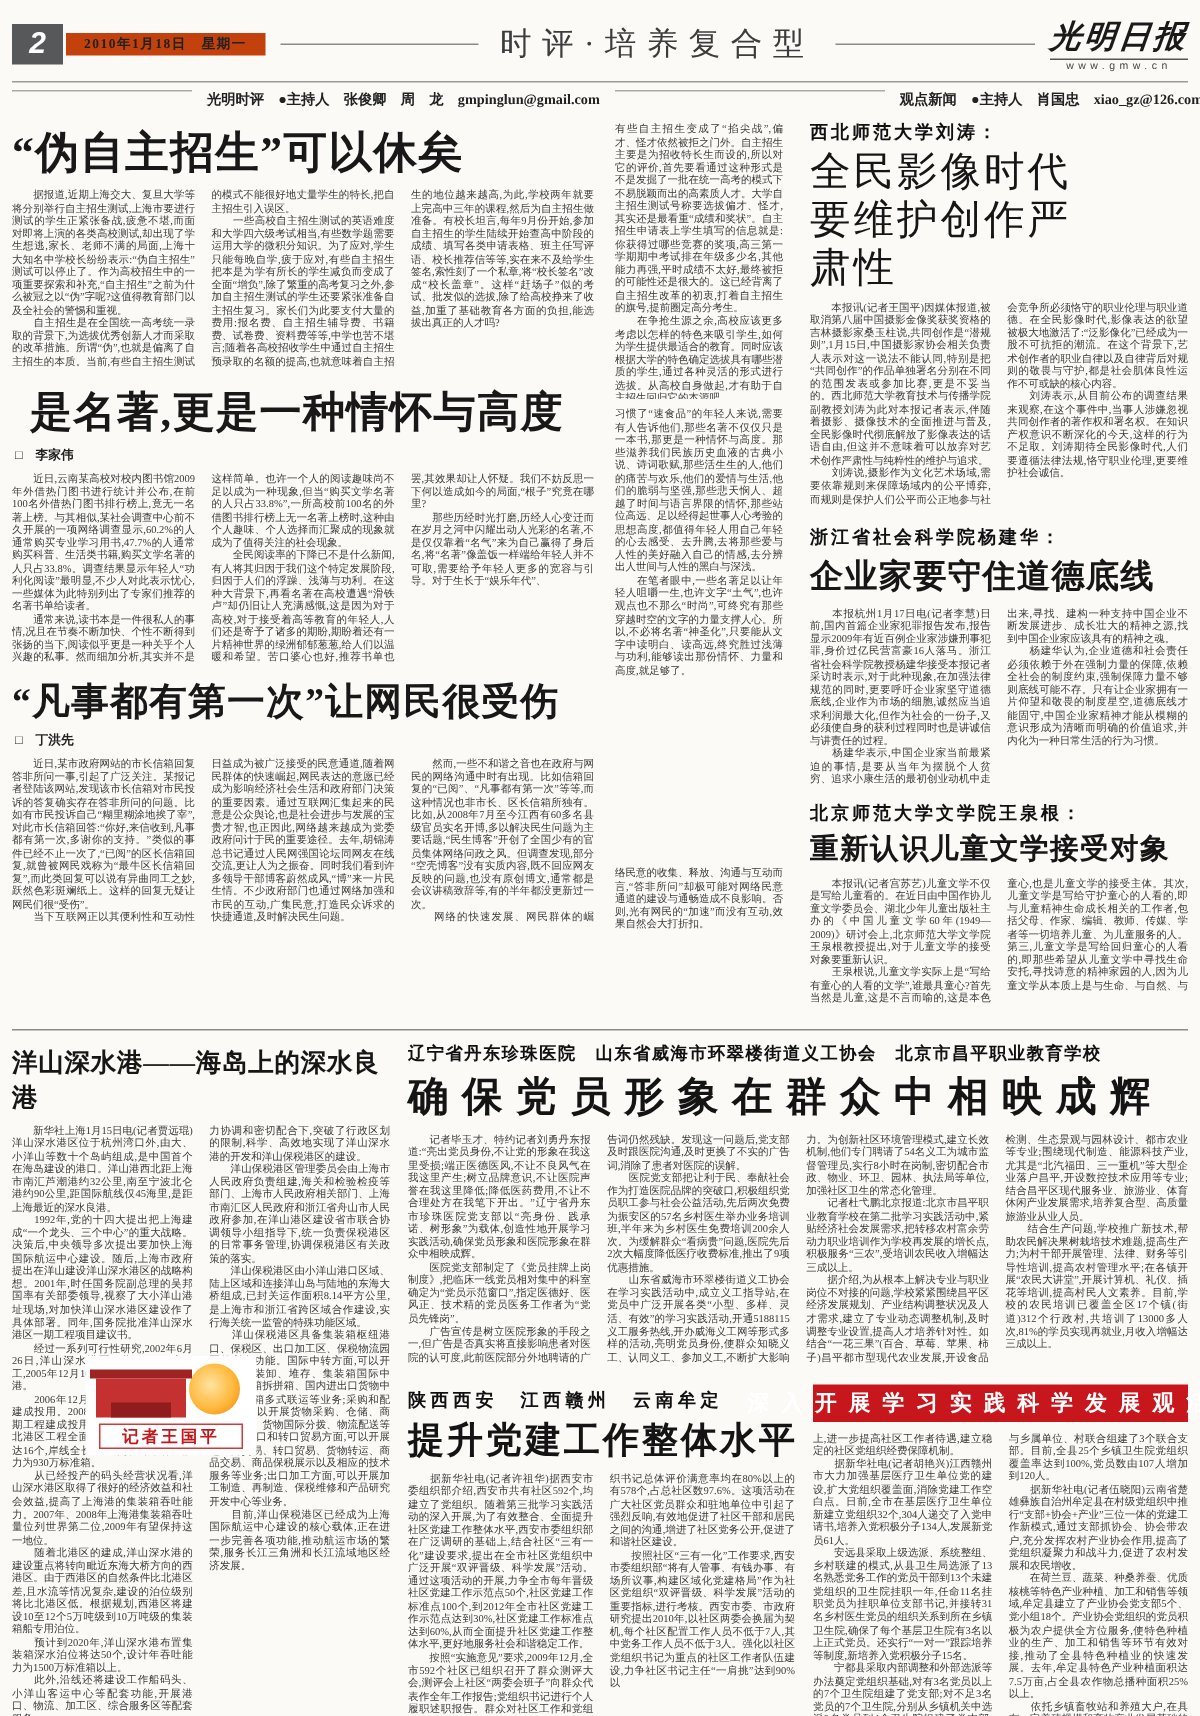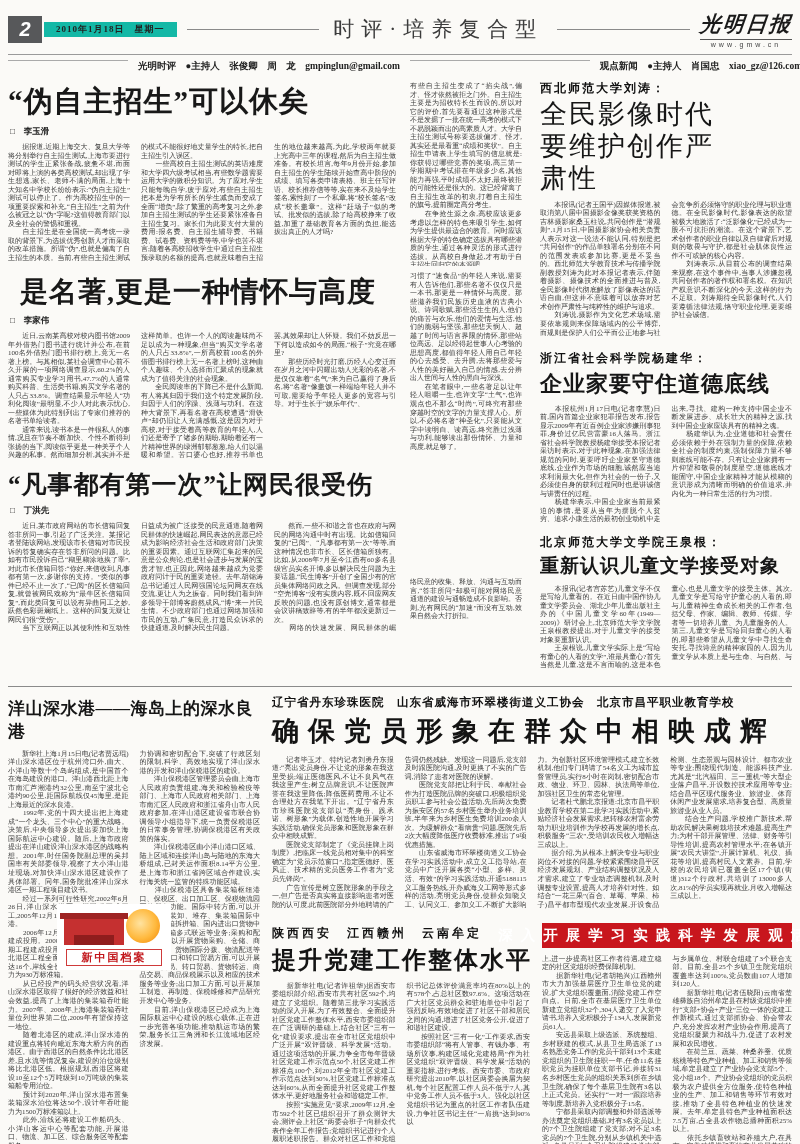--- a/index.html
+++ b/index.html
@@ -4,21 +4,21 @@
 <style>
   html,body{margin:0;padding:0;background:#e8e6e2;}
   .page{position:relative;width:800px;height:1144px;margin:0 auto;background:#fbfaf7;
         font-family:"Liberation Serif",serif;color:#333;overflow:hidden;}
 
   
   .masthead{display:flex;align-items:center;padding:10px 8px 4px 8px;}
   .mast-left{display:flex;align-items:center;}
   .pagenum{width:34px;height:27px;background:#57585a;color:#fff;font-family:"Liberation Sans",sans-serif;
            font-size:20px;font-weight:bold;font-style:italic;display:flex;align-items:center;justify-content:center;}
-  .datebar{height:15px;line-height:15px;background:#14b8a6;color:#222;font-size:9px;font-weight:bold;
+  .datebar{height:15px;line-height:15px;background:#c2410c;color:#222;font-size:9px;font-weight:bold;
            padding:0 12px;margin-left:2px;letter-spacing:1px;white-space:nowrap;}
   .mast-center{flex:1;display:flex;align-items:center;margin:0 10px;}
   .hline{flex:1;height:1px;background:#8a8a8a;}
   .section-title{margin:0 14px;font-size:21px;letter-spacing:7px;color:#3c3c3c;font-weight:500;white-space:nowrap;}
   .mast-right{text-align:right;}
   .paper-logo{font-size:21px;font-weight:bold;font-style:italic;letter-spacing:2px;color:#1a1a1a;transform:skewX(-6deg);}
   .paper-url{font-family:"Liberation Sans",sans-serif;font-size:7px;letter-spacing:3px;color:#444;
              border-top:1px solid #555;margin-top:1px;padding-top:1px;text-align:center;}
   .mast-rule{height:1px;background:#9a9a9a;margin:2px 8px 0 8px;}
 
@@ -128,21 +128,20 @@
       <div class="hline"></div>
       <div class="sub-text">观点新闻　●主持人　肖国忠　xiao_gz@126.com</div>
     </div>
   </div>
 
   <main class="top-section">
     <div class="left-main">
 
       <article>
         <h2 class="headline-a1">“伪自主招生”可以休矣</h2>
-        <div class="byline">□　李玉滑</div>
         <div class="body-text cols3 a1-body">　　据报道,近期上海交大、复旦大学等将分别举行自主招生测试,上海市要进行测试的学生正紧张备战,疲惫不堪,而面对即将上演的各类高校测试,却出现了学生想逃,家长、老师不满的局面,上海十大知名中学校长纷纷表示:“伪自主招生”测试可以停止了。作为高校招生中的一项重要探索和补充,“自主招生”之前为什么被冠之以“伪”字呢?这值得教育部门以及全社会的警惕和重视。
 　　自主招生是在全国统一高考统一录取的背景下,为选拔优秀创新人才而采取的改革措施。所谓“伪”,也就是偏离了自主招生的本质。当前,有些自主招生测试的模式不能很好地丈量学生的特长,把自主招生引入误区。
 　　一些高校自主招生测试的英语难度和大学四六级考试相当,有些数学题需要运用大学的微积分知识。为了应对,学生只能每晚自学,疲于应对,有些自主招生把本是为学有所长的学生减负而变成了全面“增负”,除了繁重的高考复习之外,参加自主招生测试的学生还要紧张准备自主招生复习。家长们为此要支付大量的费用:报名费、自主招生辅导费、书籍费、试卷费、资料费等等,中学也苦不堪言;随着各高校招收学生中通过自主招生预录取的名额的提高,也就意味着自主招生的地位越来越高,为此,学校两年就要上完高中三年的课程,然后为自主招生做准备。有校长坦言,每年9月份开始,参加自主招生的学生陆续开始查高中阶段的成绩、填写各类申请表格、班主任写评语、校长推荐信等等,实在来不及给学生签名,索性刻了一个私章,将“校长签名”改成“校长盖章”。这样“赶场子”似的考试、批发似的选拔,除了给高校挣来了收益,加重了基础教育各方面的负担,能选拔出真正的人才吗?</div>
       </article>
 
       <article>
         <h2 class="headline-a2">是名著,更是一种情怀与高度</h2>
         <div class="byline">□　李家伟</div>
         <div class="body-text cols3 a2-body">　　近日,云南某高校对校内图书馆2009年外借热门图书进行统计并公布,在前100名外借热门图书排行榜上,竟无一名著上榜。与其相似,某社会调查中心前不久开展的一项网络调查显示,60.2%的人通常购买专业学习用书,47.7%的人通常购买科普、生活类书籍,购买文学名著的人只占33.8%。调查结果显示年轻人“功利化阅读”最明显,不少人对此表示忧心,一些媒体为此特别列出了专家们推荐的名著书单给读者。
 　　通常来说,读书本是一件很私人的事情,况且在节奏不断加快、个性不断得到张扬的当下,阅读似乎更是一种关乎个人兴趣的私事。然而细加分析,其实并不是这样简单。也许一个人的阅读趣味尚不足以成为一种现象,但当“购买文学名著的人只占33.8%”,一所高校前100名的外借图书排行榜上无一名著上榜时,这种由个人趣味、个人选择而汇聚成的现象就成为了值得关注的社会现象。
@@ -212,21 +211,21 @@
 　　预计到2020年,洋山深水港布置集装箱深水泊位将达50个,设计年吞吐能力为1500万标准箱以上。
 　　此外,沿线还将建设工作船码头、小洋山客运中心等配套功能,开展港口、物流、加工区、综合服务区等配套服务。
 　　在洋山深水港诞生了我国第一个保税港区,与洋山深水港一期同步于2005年12月10日启用。洋山深水港行政区划隶属于浙江,但在上海市与浙江省的通力协调和密切配合下,突破了行政区划的限制,科学、高效地实现了洋山深水港的开发和洋山保税港区的建设。
 　　洋山保税港区管理委员会由上海市人民政府负责组建,海关和检验检疫等部门、上海市人民政府相关部门、上海市南汇区人民政府和浙江省舟山市人民政府参加,在洋山港区建设省市联合协调领导小组指导下,统一负责保税港区的日常事务管理,协调保税港区有关政策的落实。
 　　洋山保税港区由小洋山港口区域、陆上区域和连接洋山岛与陆地的东海大桥组成,已封关运作面积8.14平方公里,是上海市和浙江省跨区域合作建设,实行海关统一监管的特殊功能区域。
 　　洋山保税港区具备集装箱枢纽港口、保税区、出口加工区、保税物流园区的所有功能。国际中转方面,可以开展集装箱装卸、堆存、集装箱国际中转、集装箱拆拼箱、国内进出口货物中转、集装箱多式联运等业务;采购和配送方面,可以开展货物采购、仓储、商业性加工、货物国际分拨、物流配送等业务;进出口和转口贸易方面,可以开展进出口贸易、转口贸易、货物转运、商品交易、商品保税展示以及相应的技术服务等业务;出口加工方面,可以开展加工制造、再制造、保税维修和产品研究开发中心等业务。
 　　目前,洋山保税港区已经成为上海国际航运中心建设的核心载体,正在进一步完善各项功能,推动航运市场的繁荣,服务长江三角洲和长江流域地区经济发展。</div>
       <div class="archive-graphic">
         <div class="arch-sun"></div>
         <div class="arch-gate"></div>
-        <div class="archive-label">新中国档案</div>
+        <div class="archive-label">记者王国平</div>
       </div>
     </article>
 
     <div class="bottom-right">
 
       <article>
         <div class="kicker-b2">辽宁省丹东珍珠医院　山东省威海市环翠楼街道义工协会　北京市昌平职业教育学校</div>
         <h2 class="headline-b2">确保党员形象在群众中相映成辉</h2>
         <div class="body-text cols4 b2-body">　　记者毕玉才、特约记者刘勇丹东报道:“亮出党员身份,不让党的形象在我这里受损;端正医德医风,不让不良风气在我这里产生;树立品牌意识,不让医院声誉在我这里降低;降低医药费用,不让不合理处方在我笔下开出。”辽宁省丹东市珍珠医院党支部以“亮身份、践承诺、树形象”为载体,创造性地开展学习实践活动,确保党员形象和医院形象在群众中相映成辉。
 　　医院党支部制定了《党员挂牌上岗制度》,把临床一线党员相对集中的科室确定为“党员示范窗口”,指定医德好、医风正、技术精的党员医务工作者为“党员先锋岗”。

